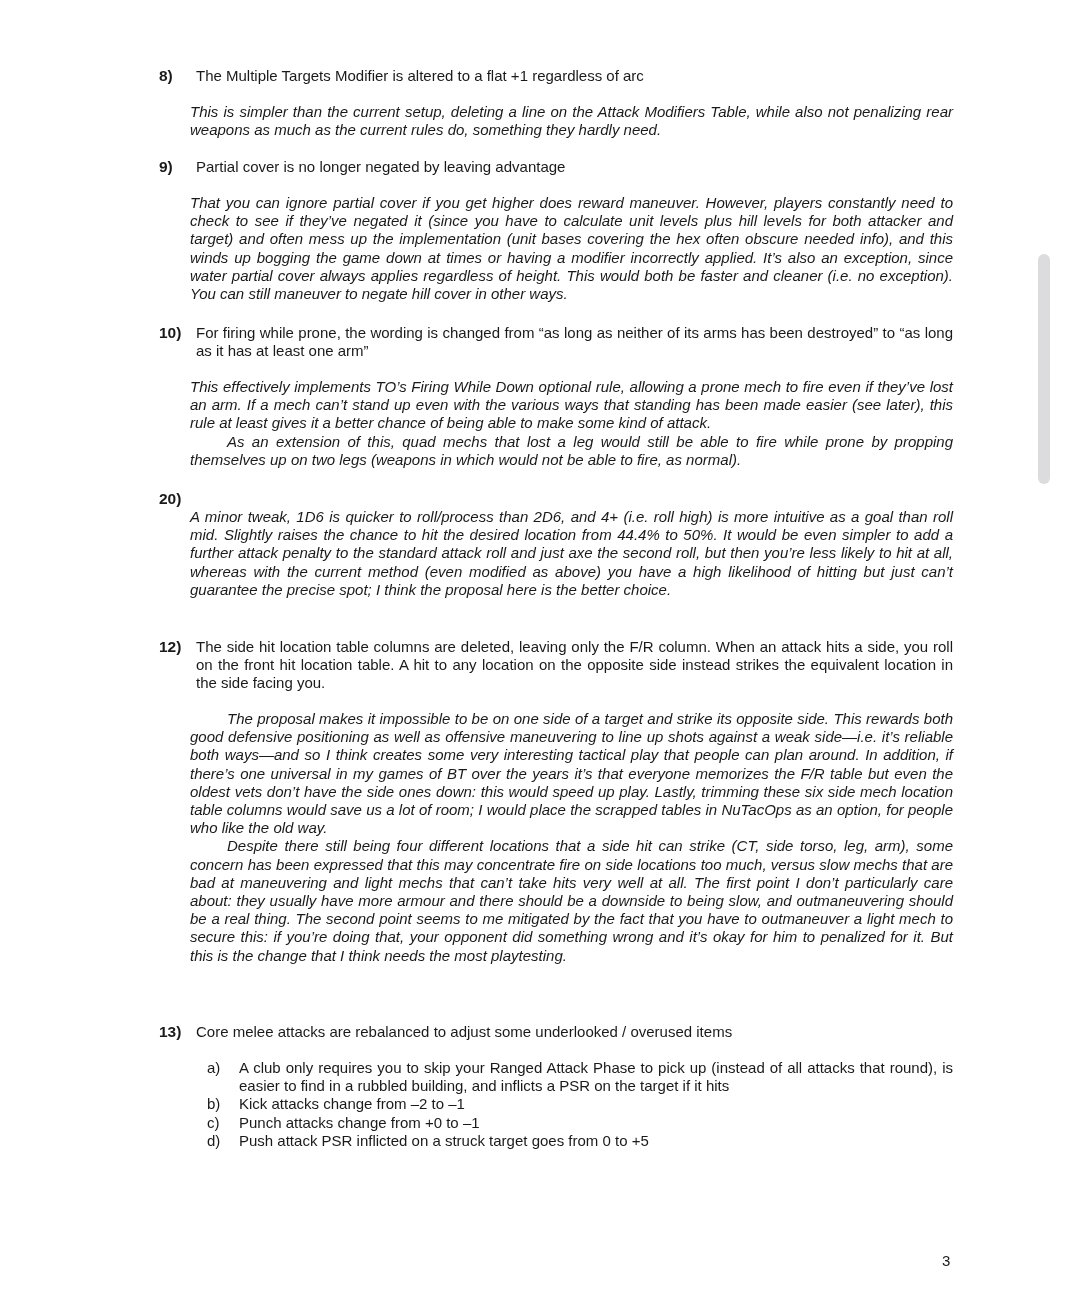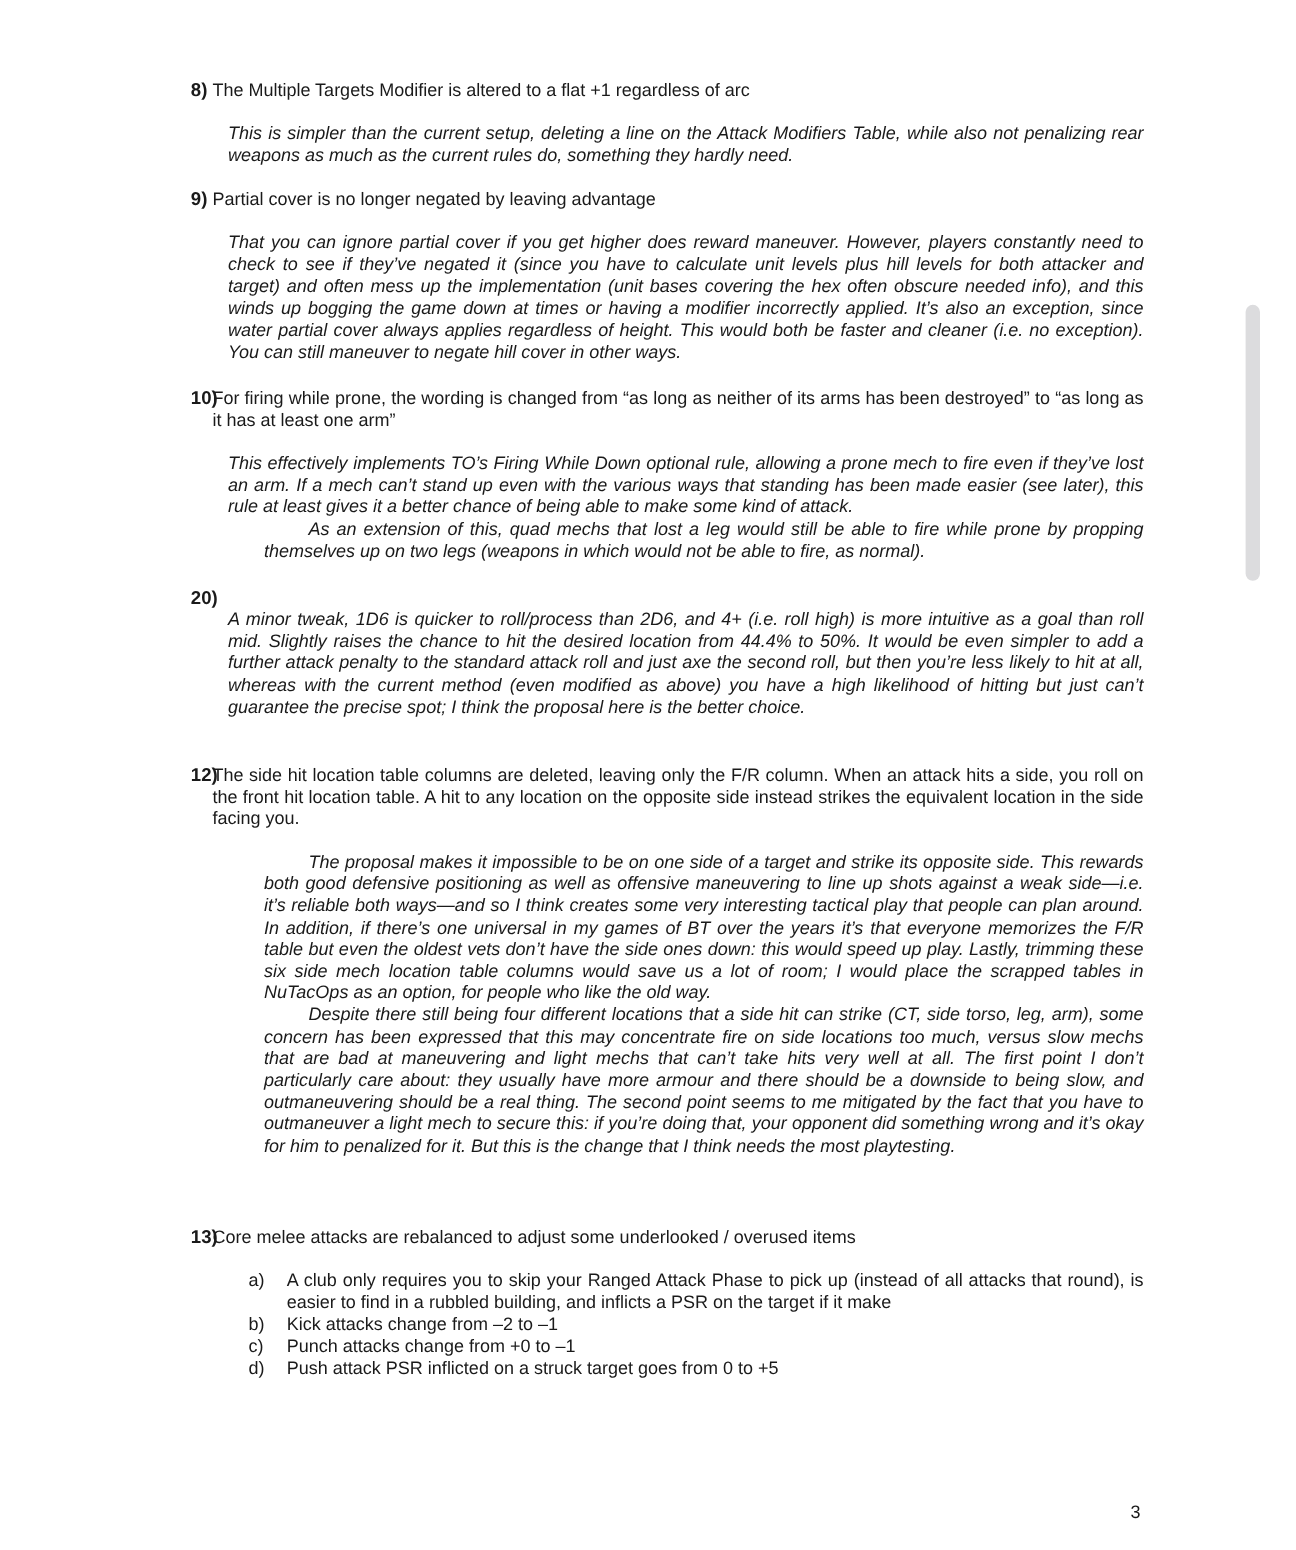--- a/index.html
+++ b/index.html
@@ -1,24 +1,24 @@
 <!DOCTYPE html>
 <html><head>
 <meta charset="utf-8">
 <style>
   html, body { margin:0; padding:0; background:#ffffff; }
   body { width:1080px; height:1292px; position:relative; overflow:hidden;
          font-family:"Liberation Sans", sans-serif; color:#1a1a1a; }
   .page { position:absolute; left:0; top:0; width:1080px; height:1292px; }
   .item { position:absolute; left:159px; width:794px; }
   .num { position:absolute; left:0; top:0; font-weight:bold; font-size:15.5px; line-height:18px; }
-  .head { margin-left:18px; font-size:15px; line-height:18px; text-align:justify; }
+  .head { margin-left:37px; font-size:15px; line-height:18px; text-align:justify; }
   .body { margin-left:31px; margin-top:18px; font-size:15px; line-height:18.2px; text-align:justify; }
   .body p { margin:0;font-style:italic; }
-  .body p.indent { text-indent:37px;margin-left:30px; }
+  .body p.indent { text-indent:37px; }
   .sub { margin-left:48px; margin-top:18px; font-size:15px; line-height:18.2px; }
   .sub .row { position:relative; padding-left:32px; text-align:justify; }
   .sub .lbl { position:absolute; left:0; top:0; }
   .pagenum { position:absolute; left:942px; top:1252px; font-size:15px; }
   .scrollbar { position:absolute; left:1038px; top:254px; width:12px; height:230px;
                background:#dcdcde; border-radius:6px; }
 </style>
 </head>
 <body>
 
@@ -64,21 +64,21 @@
       <p class="indent">Despite there still being four different locations that a side hit can strike (CT, side torso, leg, arm), some concern has been expressed that this may concentrate fire on side locations too much, versus slow mechs that are bad at maneuvering and light mechs that can’t take hits very well at all.  The first point I don’t particularly care about: they usually have more armour and there should be a downside to being slow, and outmaneuvering should be a real thing.  The second point seems to me mitigated by the fact that you have to outmaneuver a light mech to secure this: if you’re doing that, your opponent did something wrong and it’s okay for him to penalized for it.  But this is the change that I think needs the most playtesting.</p>
     </div>
   </div>
 
   <div class="item" style="top:1023px;">
     <span class="num">13)</span>
     <div class="head">Core melee attacks are rebalanced to adjust some underlooked / overused items</div>
     <div class="sub">
       <div class="row">
         <span class="lbl">a)</span>
-        <span>A club only requires you to skip your Ranged Attack Phase to pick up (instead of all attacks that round), is easier to find in a rubbled building, and inflicts a PSR on the target if it make</span>
+        <span>A club only requires you to skip your Ranged Attack Phase to pick up (instead of all attacks that round), is easier to find in a rubbled building, and inflicts a PSR on the target if it hits</span>
       </div>
       <div class="row">
         <span class="lbl">b)</span>
         <span>Kick attacks change from –2 to –1</span>
       </div>
       <div class="row">
         <span class="lbl">c)</span>
         <span>Punch attacks change from +0 to –1</span>
       </div>
       <div class="row">

